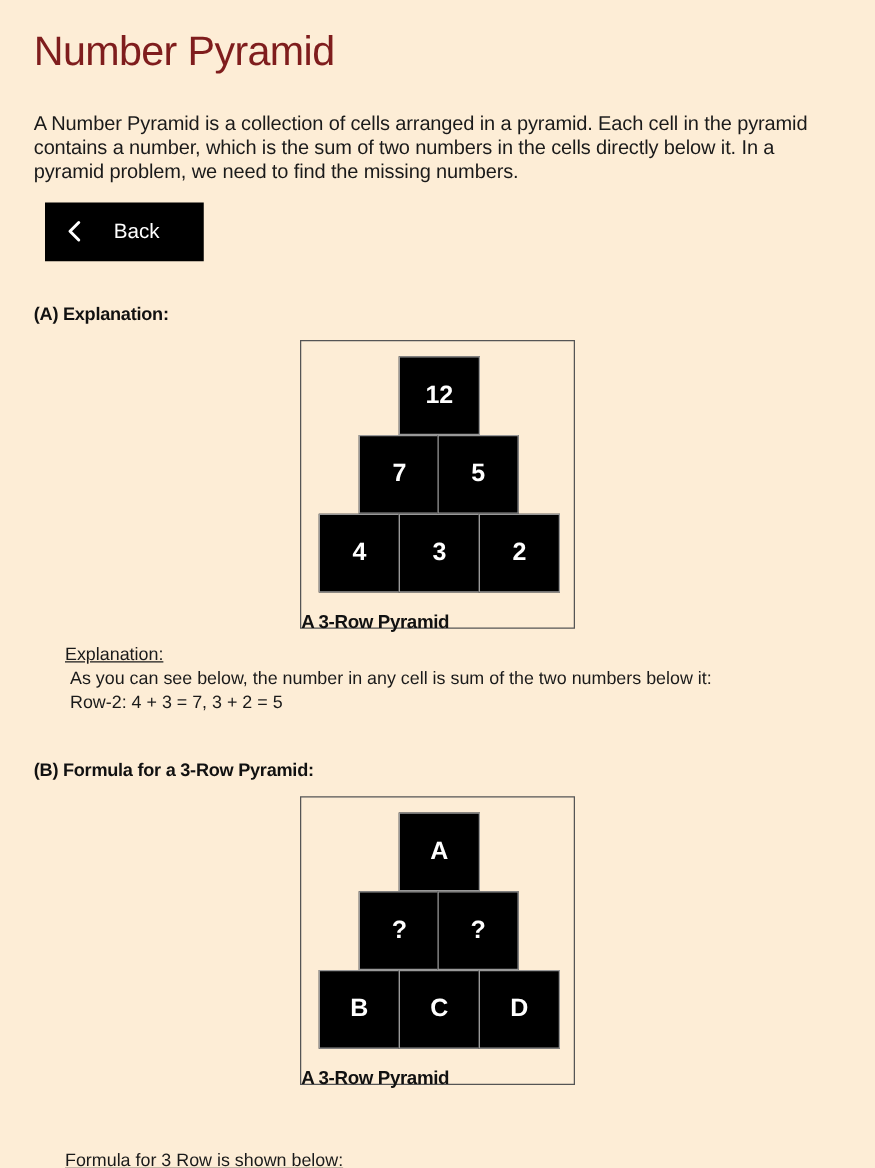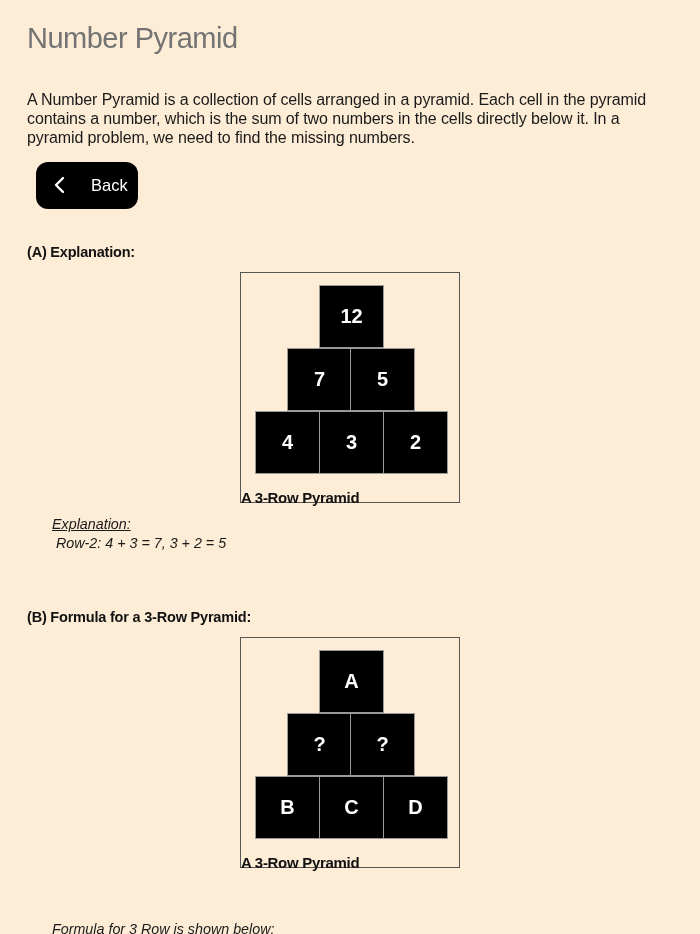--- a/index.html
+++ b/index.html
@@ -1,27 +1,27 @@
 <!DOCTYPE html>
 <html><head>
 <meta charset="utf-8">
 <style>
   * { box-sizing: border-box; margin: 0; padding: 0; }
   html, body { width: 700px; height: 934px; background: #fdedd6; overflow: hidden; }
   body { font-family: "Liberation Sans", "DejaVu Sans", sans-serif; color: #111; position: relative; }
-  .title { position: absolute; left: 27px; top: 22px; font-size: 29px; font-weight: 400; letter-spacing: -0.5px; color: #737373; text-align: right; }
+  .title { position: absolute; left: 27px; top: 22px; font-size: 33px; font-weight: 400; letter-spacing: -0.5px; color: #7f1d1d; text-align: right; }
   .intro { position: absolute; left: 27px; top: 90px; width: 645px; font-size: 16px; line-height: 19px; color: #1a1a1a; letter-spacing: -0.1px; }
-  .back-btn { position: absolute; left: 36px; top: 162px; width: 102px; height: 47px; background: #000; border-radius: 12px; color: #fff; display: flex; align-items: center; cursor: pointer; }
+  .back-btn { position: absolute; left: 36px; top: 162px; width: 127px; height: 47px; background: #000; border-radius: 0; color: #fff; display: flex; align-items: center; cursor: pointer; }
   .back-btn .chev { position: absolute; left: 14px; top: 13px; width: 20px; height: 20px; }
   .back-btn .lbl { position: absolute; left: 55px; top: 14px; font-size: 16.5px; color: #fff; }
   .section-h { position: absolute; left: 27px; font-size: 14.5px; font-weight: 700; color: #111; letter-spacing: -0.2px; }
   .pyr-box { position: absolute; left: 240px; width: 220px; height: 231px; border: 1px solid #555; background: #fdedd6; }
   .cell { position: absolute; width: 65px; height: 63px; background: #000; border: 1px solid #999; color: #fff; font-weight: 700; font-size: 20px; display: flex; align-items: center; justify-content: center; }
   .pyr-caption { position: absolute; left: 0; width: 100%; top: 200px; text-align: left; font-size: 15px; font-weight: 700; color: #111; letter-spacing: -0.3px; margin-top: 16px; }
-  .expl { position: absolute; left: 52px; font-size: 14.3px; line-height: 19px; color: #1a1a1a; font-style: italic; }
+  .expl { position: absolute; left: 52px; font-size: 14.3px; line-height: 19px; color: #1a1a1a; }
   .expl .u { text-decoration: underline; }
   .expl .ind { padding-left: 4px; }
   .formula { font-weight: 700; padding-left: 4px; }
 </style>
 </head>
 <body>
 
 <div class="title">Number Pyramid</div>
 <div class="intro">A Number Pyramid is a collection of cells arranged in a pyramid. Each cell in the pyramid contains a number, which is the sum of two numbers in the cells directly below it. In a pyramid problem, we need to find the missing numbers.</div>
 
@@ -39,20 +39,21 @@
   <div class="cell" style="left:46px; top:75px;">7</div>
   <div class="cell" style="left:109px; top:75px;">5</div>
   <div class="cell" style="left:14px; top:138px;">4</div>
   <div class="cell" style="left:78px; top:138px;">3</div>
   <div class="cell" style="left:142px; top:138px;">2</div>
   <div class="pyr-caption">A 3-Row Pyramid</div>
 </div>
 
 <div class="expl" style="top:515px;">
   <div class="u">Explanation:</div>
+  <div class="ind">As you can see below, the number in any cell is sum of the two numbers below it:</div>
   <div class="ind">Row-2: 4 + 3 = 7, 3 + 2 = 5</div>
 </div>
 
 <div class="section-h" style="top:609px;">(B) Formula for a 3-Row Pyramid:</div>
 
 <div class="pyr-box" style="top:637px;">
   <div class="cell" style="left:78px; top:12px;">A</div>
   <div class="cell" style="left:46px; top:75px;">?</div>
   <div class="cell" style="left:109px; top:75px;">?</div>
   <div class="cell" style="left:14px; top:138px;">B</div>

